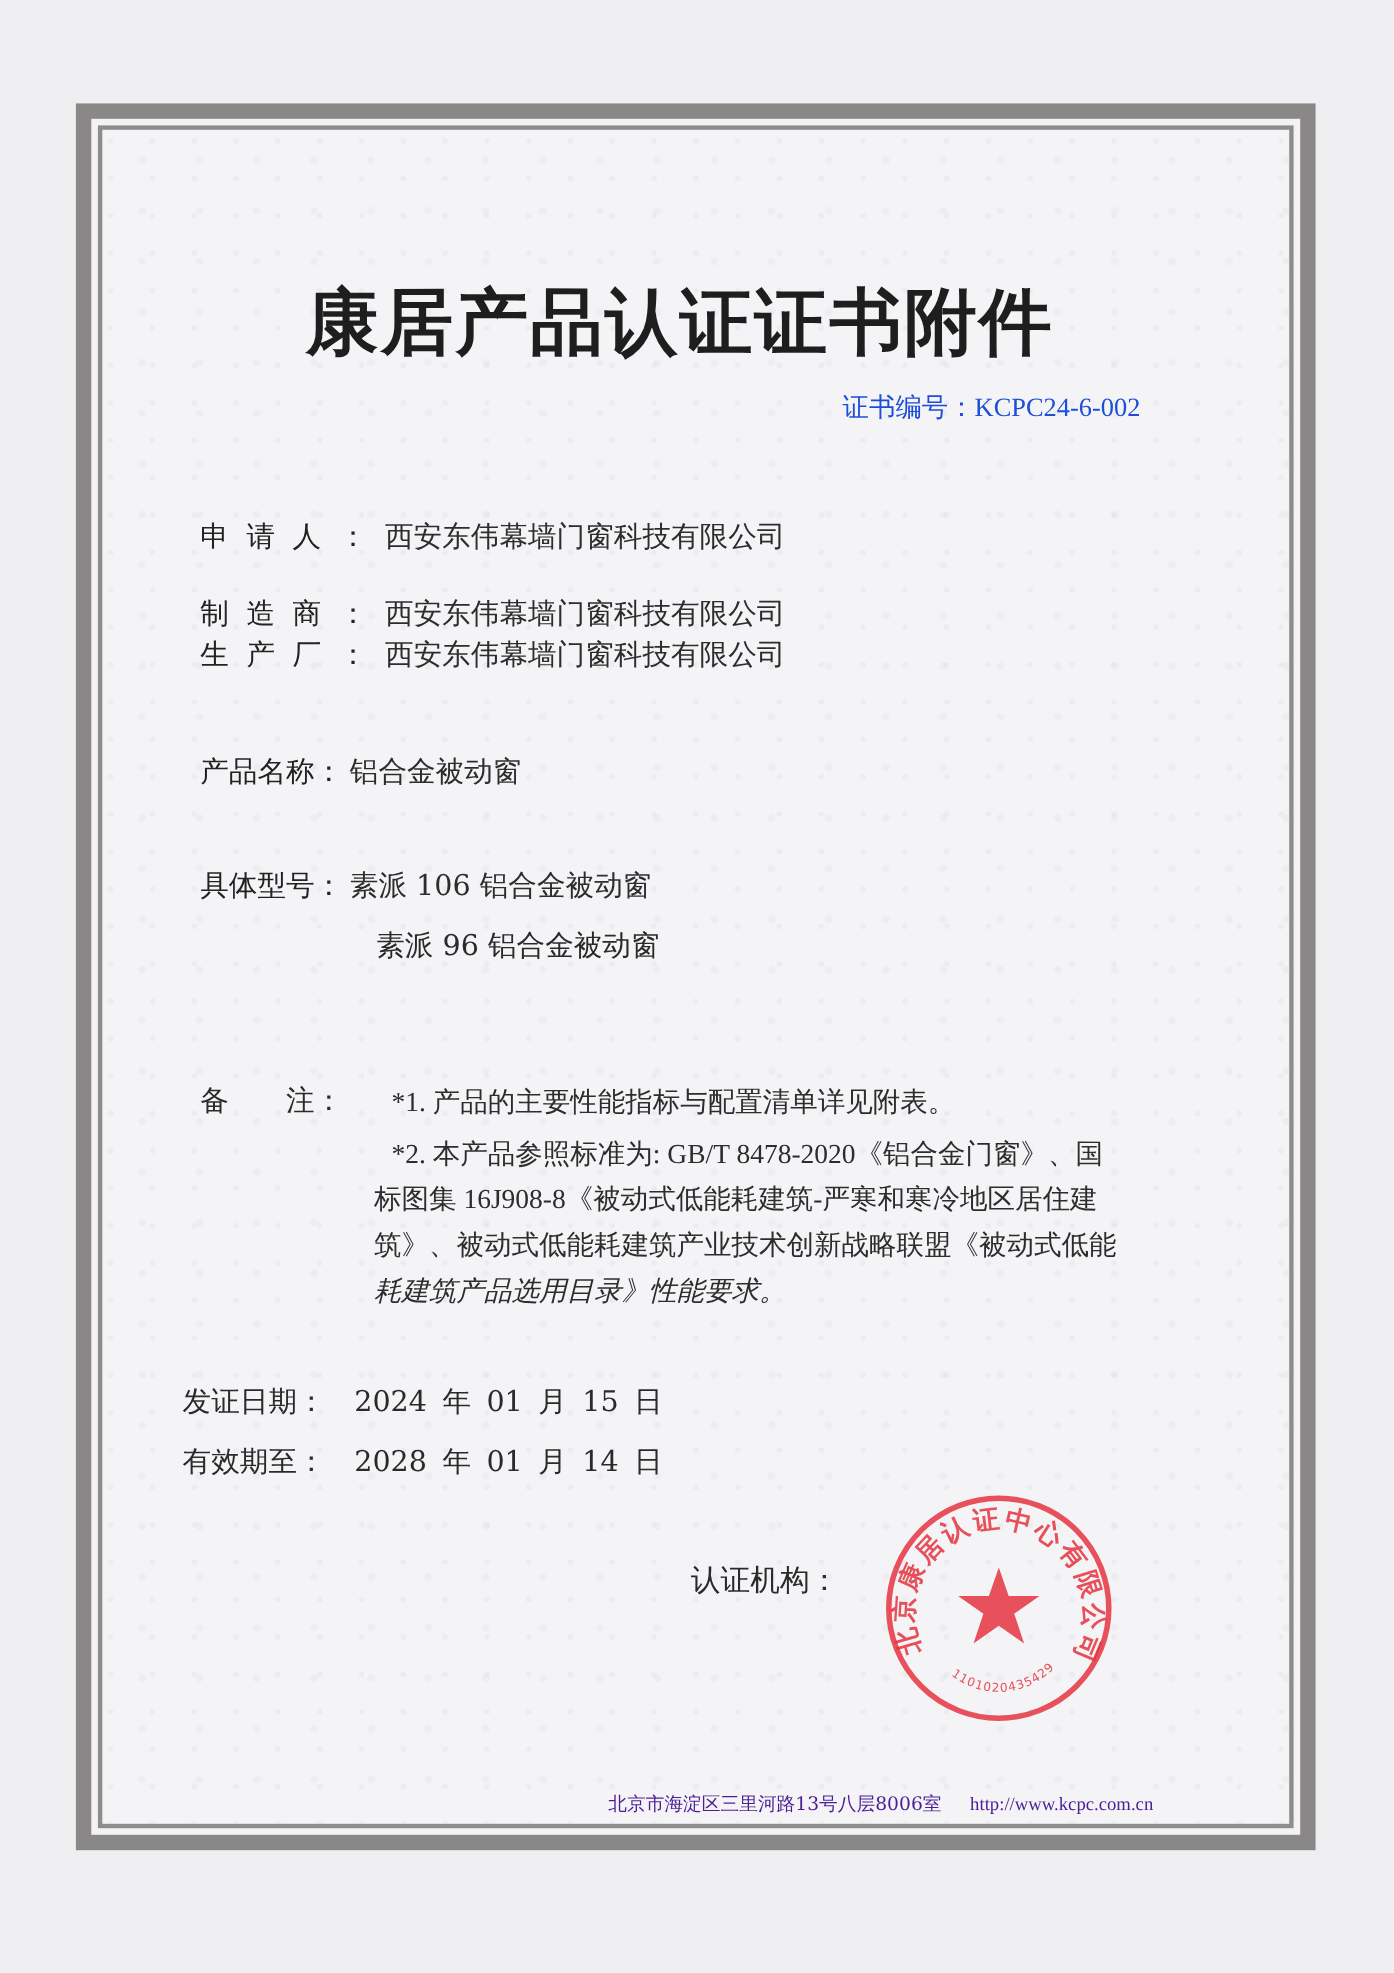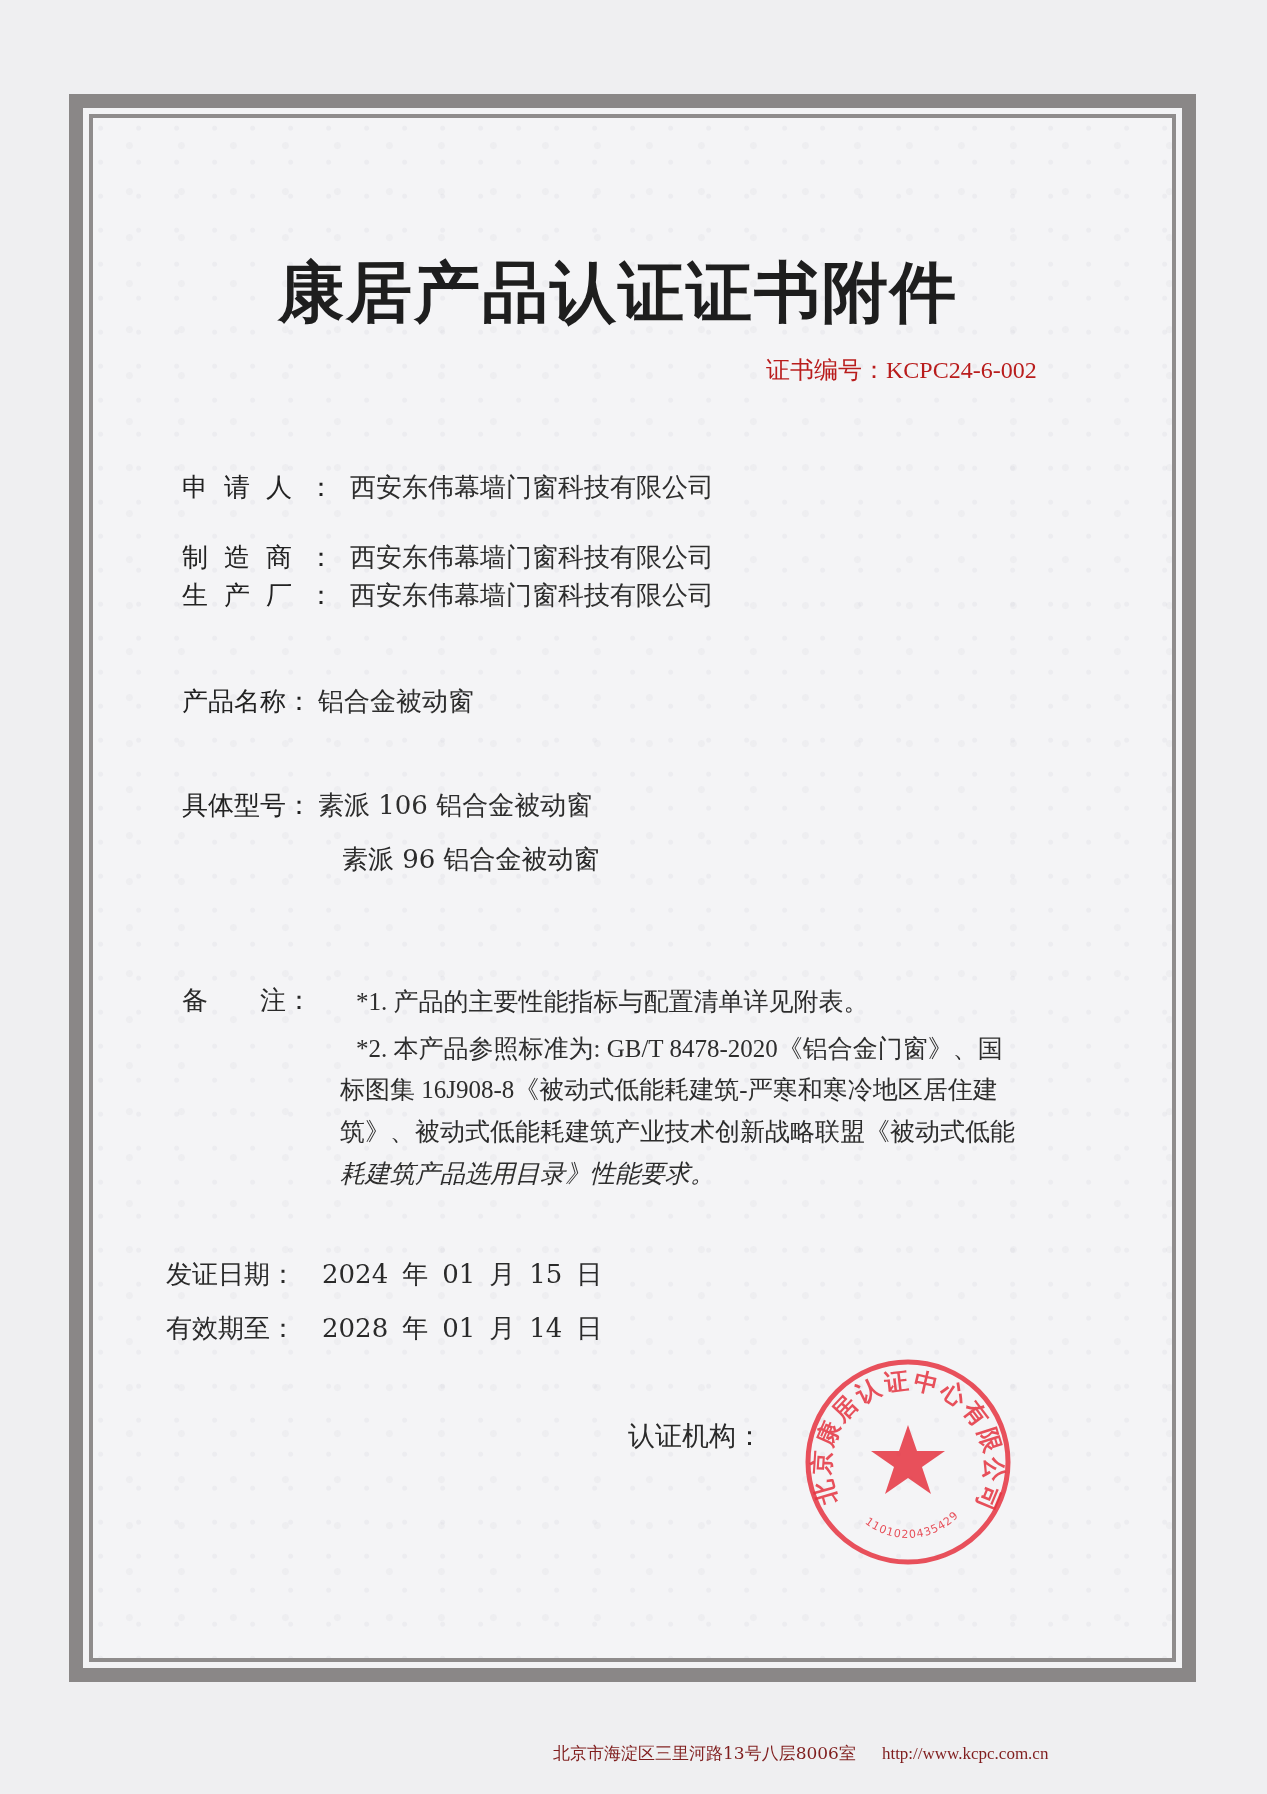--- a/index.html
+++ b/index.html
@@ -27,43 +27,43 @@
         #f4f4f6;
     }
     .title {
       position: absolute; left: 278px; top: 248px;
       font-family: "DejaVu Sans", "Liberation Sans", sans-serif;
       font-weight: bold; font-size: 66px; letter-spacing: 2px;
       color: #1e1e1e; white-space: nowrap;
     }
     .cert-no {
       position: absolute; left: 766px; top: 354px;
-      font-size: 24px; white-space: nowrap; color: #b91c1c;
+      font-size: 24px; white-space: nowrap; color: #1d4ed8;
     }
     .row { position: absolute; left: 182px; white-space: nowrap; font-size: 26px; }
     .lbl { display: inline-block; color: #222; }
     .lbl.spaced { letter-spacing: 16px; }
     .val { color: #2d2d2d; }
     .model2 { position: absolute; left: 342px; font-size: 26px; white-space: nowrap; }
     .remark-line {
       position: absolute; left: 340px; font-size: 25px; white-space: nowrap;
       font-family: "Liberation Serif", "DejaVu Serif", serif; color: #2d2d2d;
     }
     .remark-label { position: absolute; left: 182px; font-size: 26px; white-space: nowrap; }
     .date-row { position: absolute; left: 166px; font-size: 26px; white-space: nowrap; }
     .date-row .d { margin-left: 26px; }
     .date-row .u { margin: 0 14px; }
     .org-label { position: absolute; left: 628px; top: 1418px; font-size: 27px; }
     .seal {
       position: absolute; left: 803px; top: 1357px;
       width: 210px; height: 210px;
     }
     .footer {
-      position: absolute; left: 553px; top: 1742px;
-      font-size: 17px; white-space: nowrap; color: #7f1d1d; text-align: center;
+      position: absolute; left: 553px; top: 1628px;
+      font-size: 17px; white-space: nowrap; color: #4c1d95; text-align: center;
     }
     .footer .url { margin-left: 26px; font-family: "Liberation Serif", serif; }
   </style>
 </head>
 <body>
 
 <div class="frame-outer">
   <div class="frame-inner"></div>
 </div>
 

